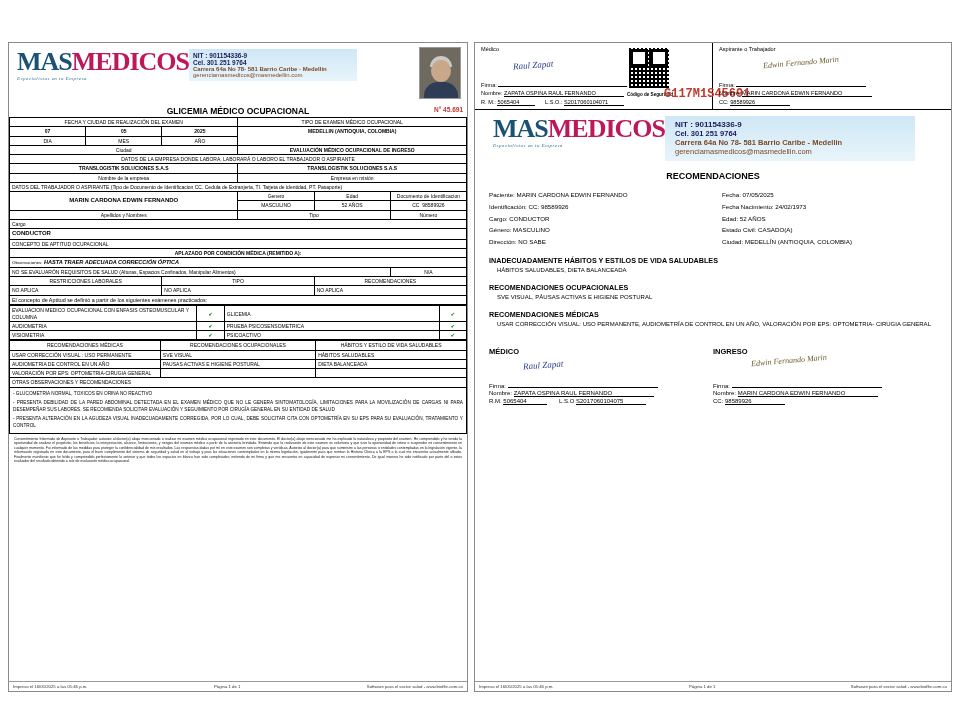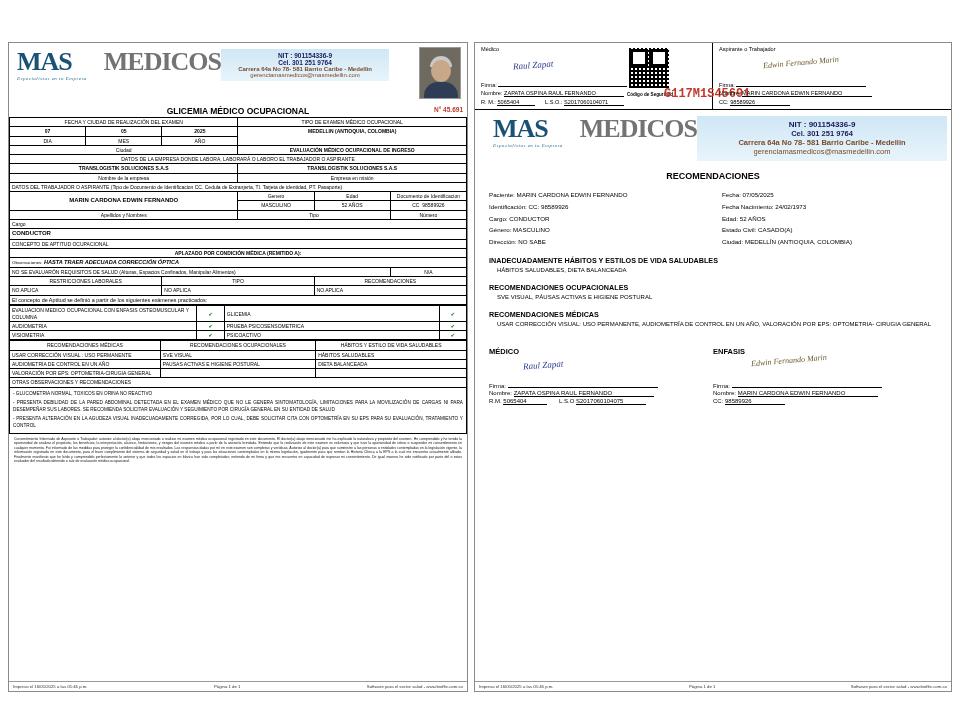--- a/index.html
+++ b/index.html
@@ -39,33 +39,33 @@
   
   .logo-wrap { display: flex; align-items: flex-start; }
   .logo-mark {
     font-family: "Liberation Serif", serif;
     font-weight: bold;
     letter-spacing: -1px;
     line-height: 1;
     white-space: nowrap;
   }
   .logo-mas { color: #1a5276; }
-  .logo-medicos { color: #737373; padding-left: 32px; }
+  .logo-medicos { color: #be185d; }
   .logo-sub {
     font-size: 5px;
     color: #2a6f8f;
     letter-spacing: 0.5px;
     margin-top: 1px;
     font-family: "Liberation Serif", serif;
     font-style: italic;
   }
   .addr-box {
     background: linear-gradient(to bottom, #cfe7f5, #e8f4fb);
     padding: 4px 10px 5px 10px;
-    text-align: center;
+    text-align: left;
     color: #5a3a2a;
   }
   .addr-nit { font-weight: bold; color: #1a1a5a; font-size: 8px; }
   .addr-cel { font-weight: bold; color: #1a1a5a; font-size: 7.5px; }
   .addr-line { color: #7a4a2a; font-size: 7.5px; font-weight: bold; }
   .addr-mail { color: #7a4a2a; font-size: 7.5px; }
 
   
   .lh {
     position: relative;
@@ -532,21 +532,21 @@
           <span class="uline" style="min-width:140px">ZAPATA OSPINA RAUL FERNANDO</span>
         </div>
         <div class="fline">
           <span>R.M.</span>
           <span class="uline" style="min-width:44px">5065404</span>
           <span style="margin-left:10px">L.S.O</span>
           <span class="uline" style="min-width:70px">S2017060104075</span>
         </div>
       </div>
       <div class="sign-col">
-        <div class="sign-h">ENFASIS</div>
+        <div class="sign-h">INGRESO</div>
         <div class="sig-space">
           <span class="sig-script2">Edwin Fernando Marin</span>
         </div>
         <div class="fline">
           <span>Firma:</span>
           <span class="rline" style="width:150px"></span>
         </div>
         <div class="fline">
           <span>Nombre:</span>
           <span class="uline" style="min-width:140px">MARIN  CARDONA EDWIN FERNANDO</span>

